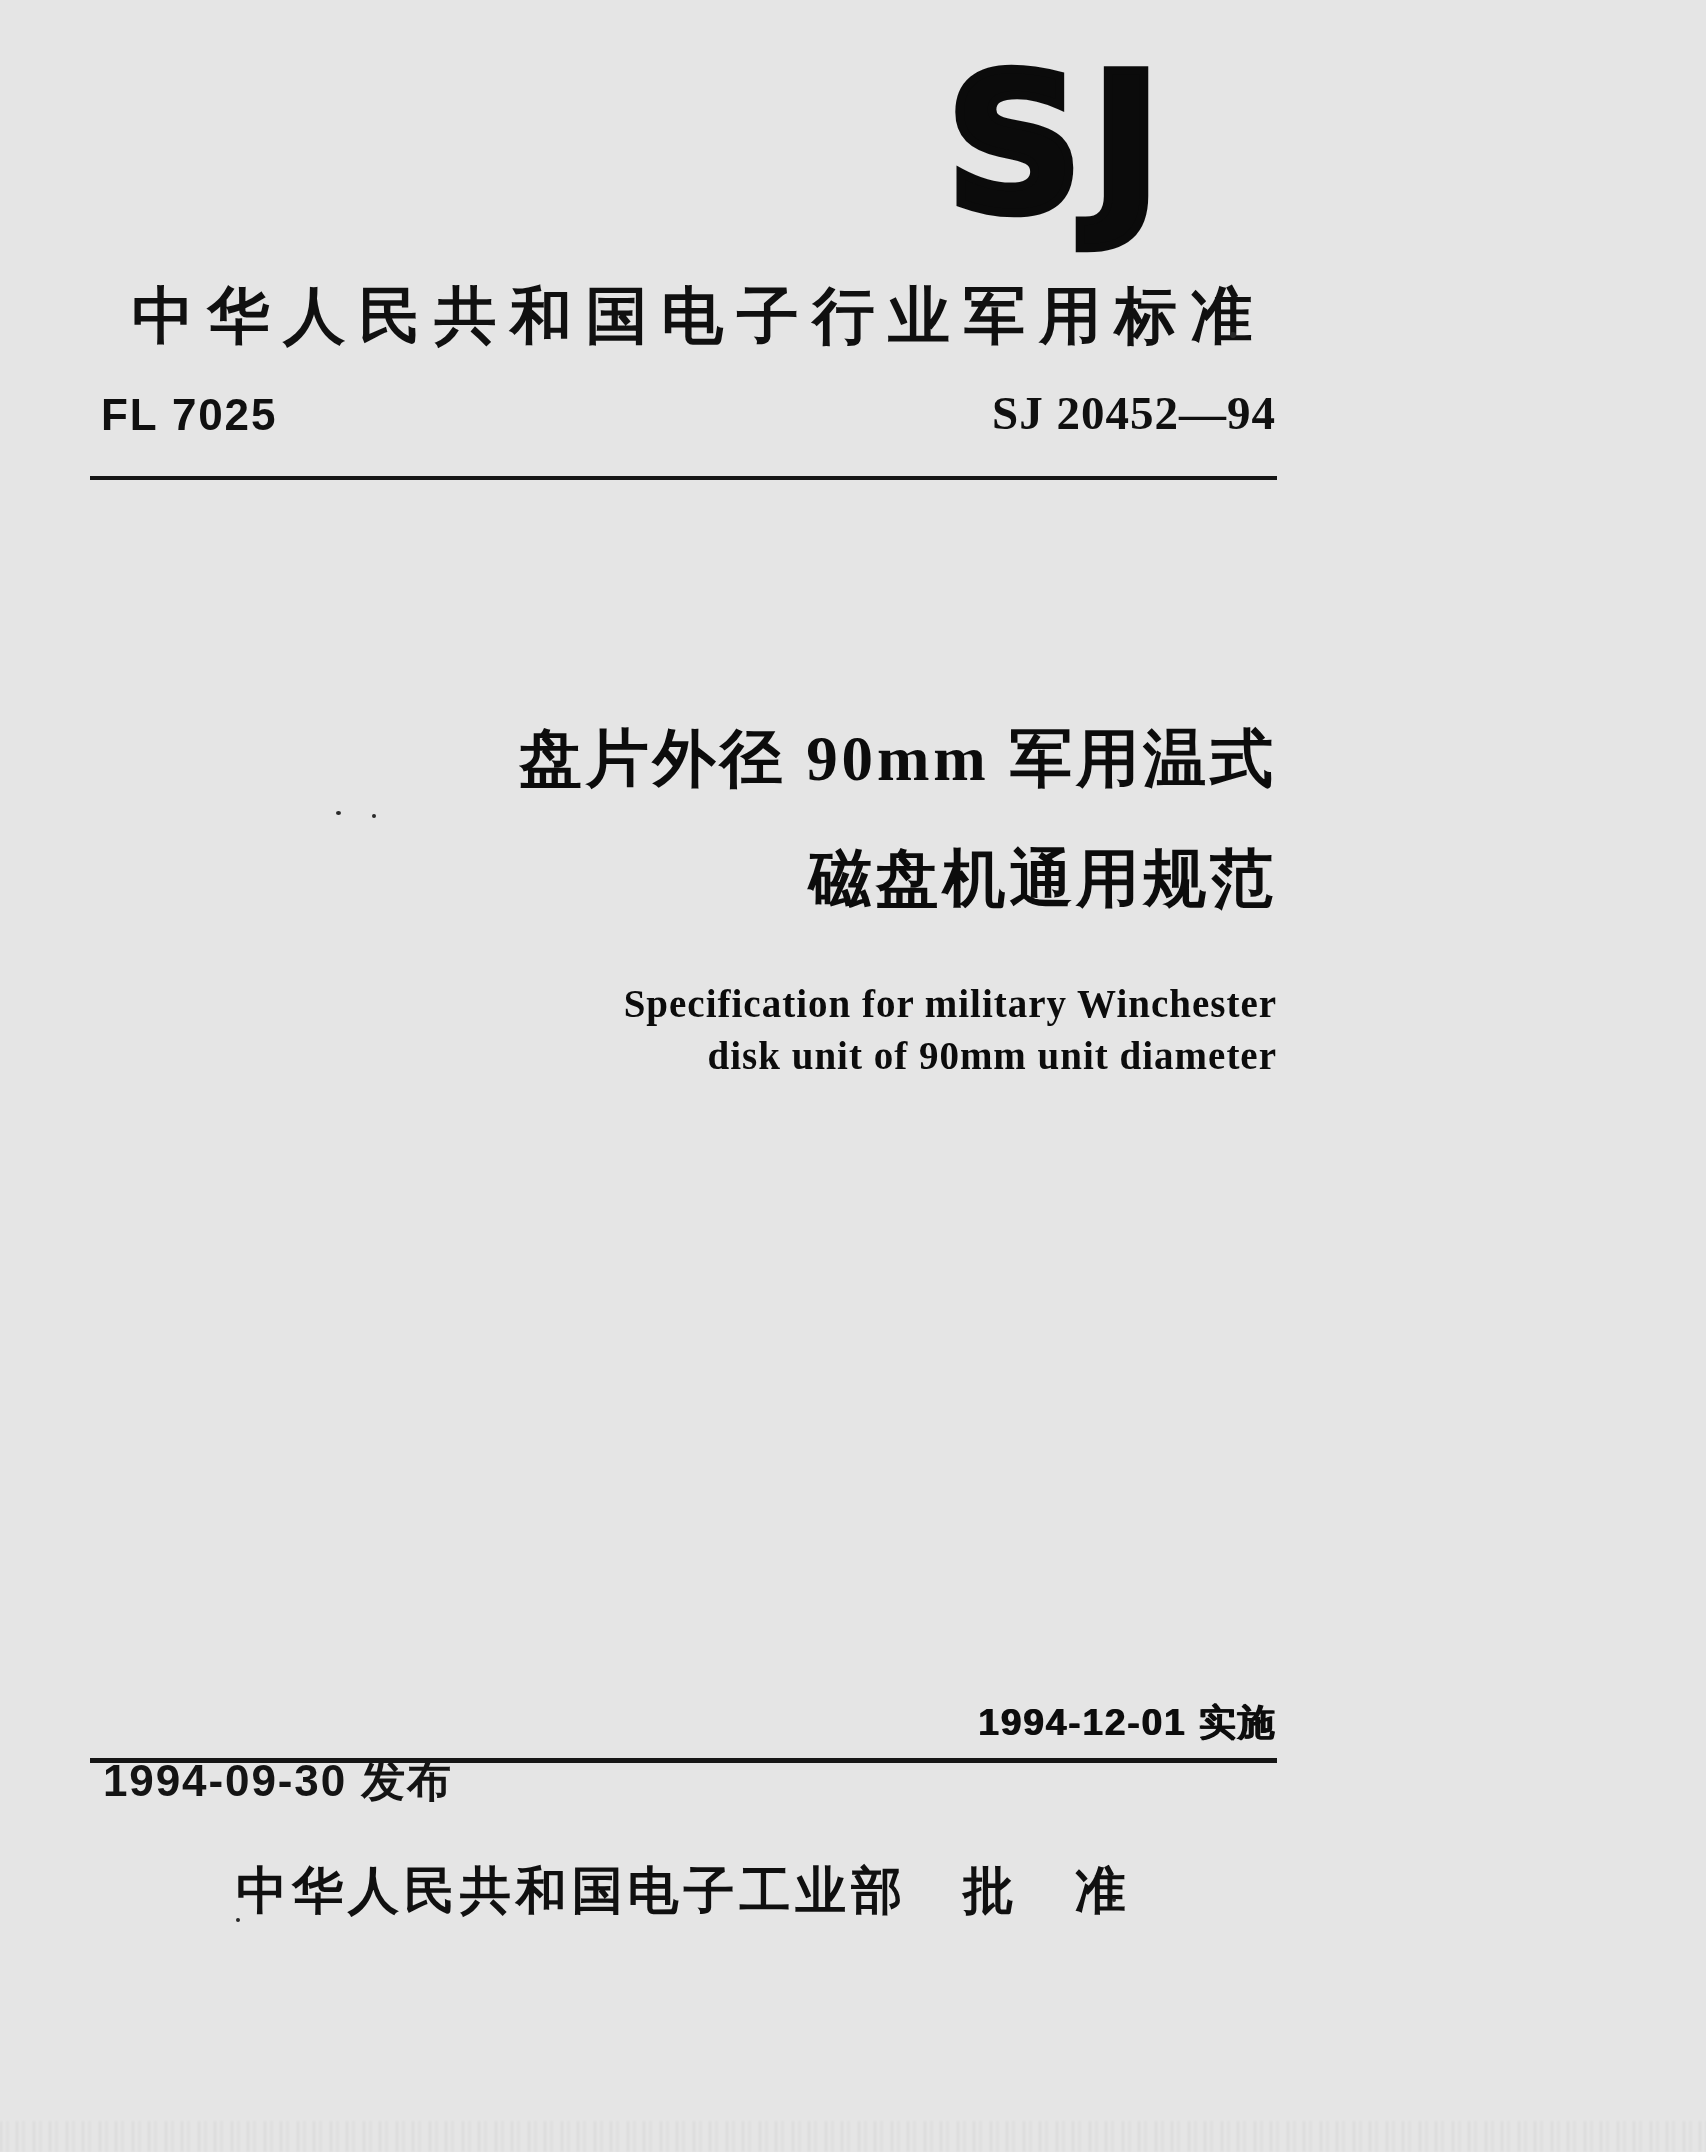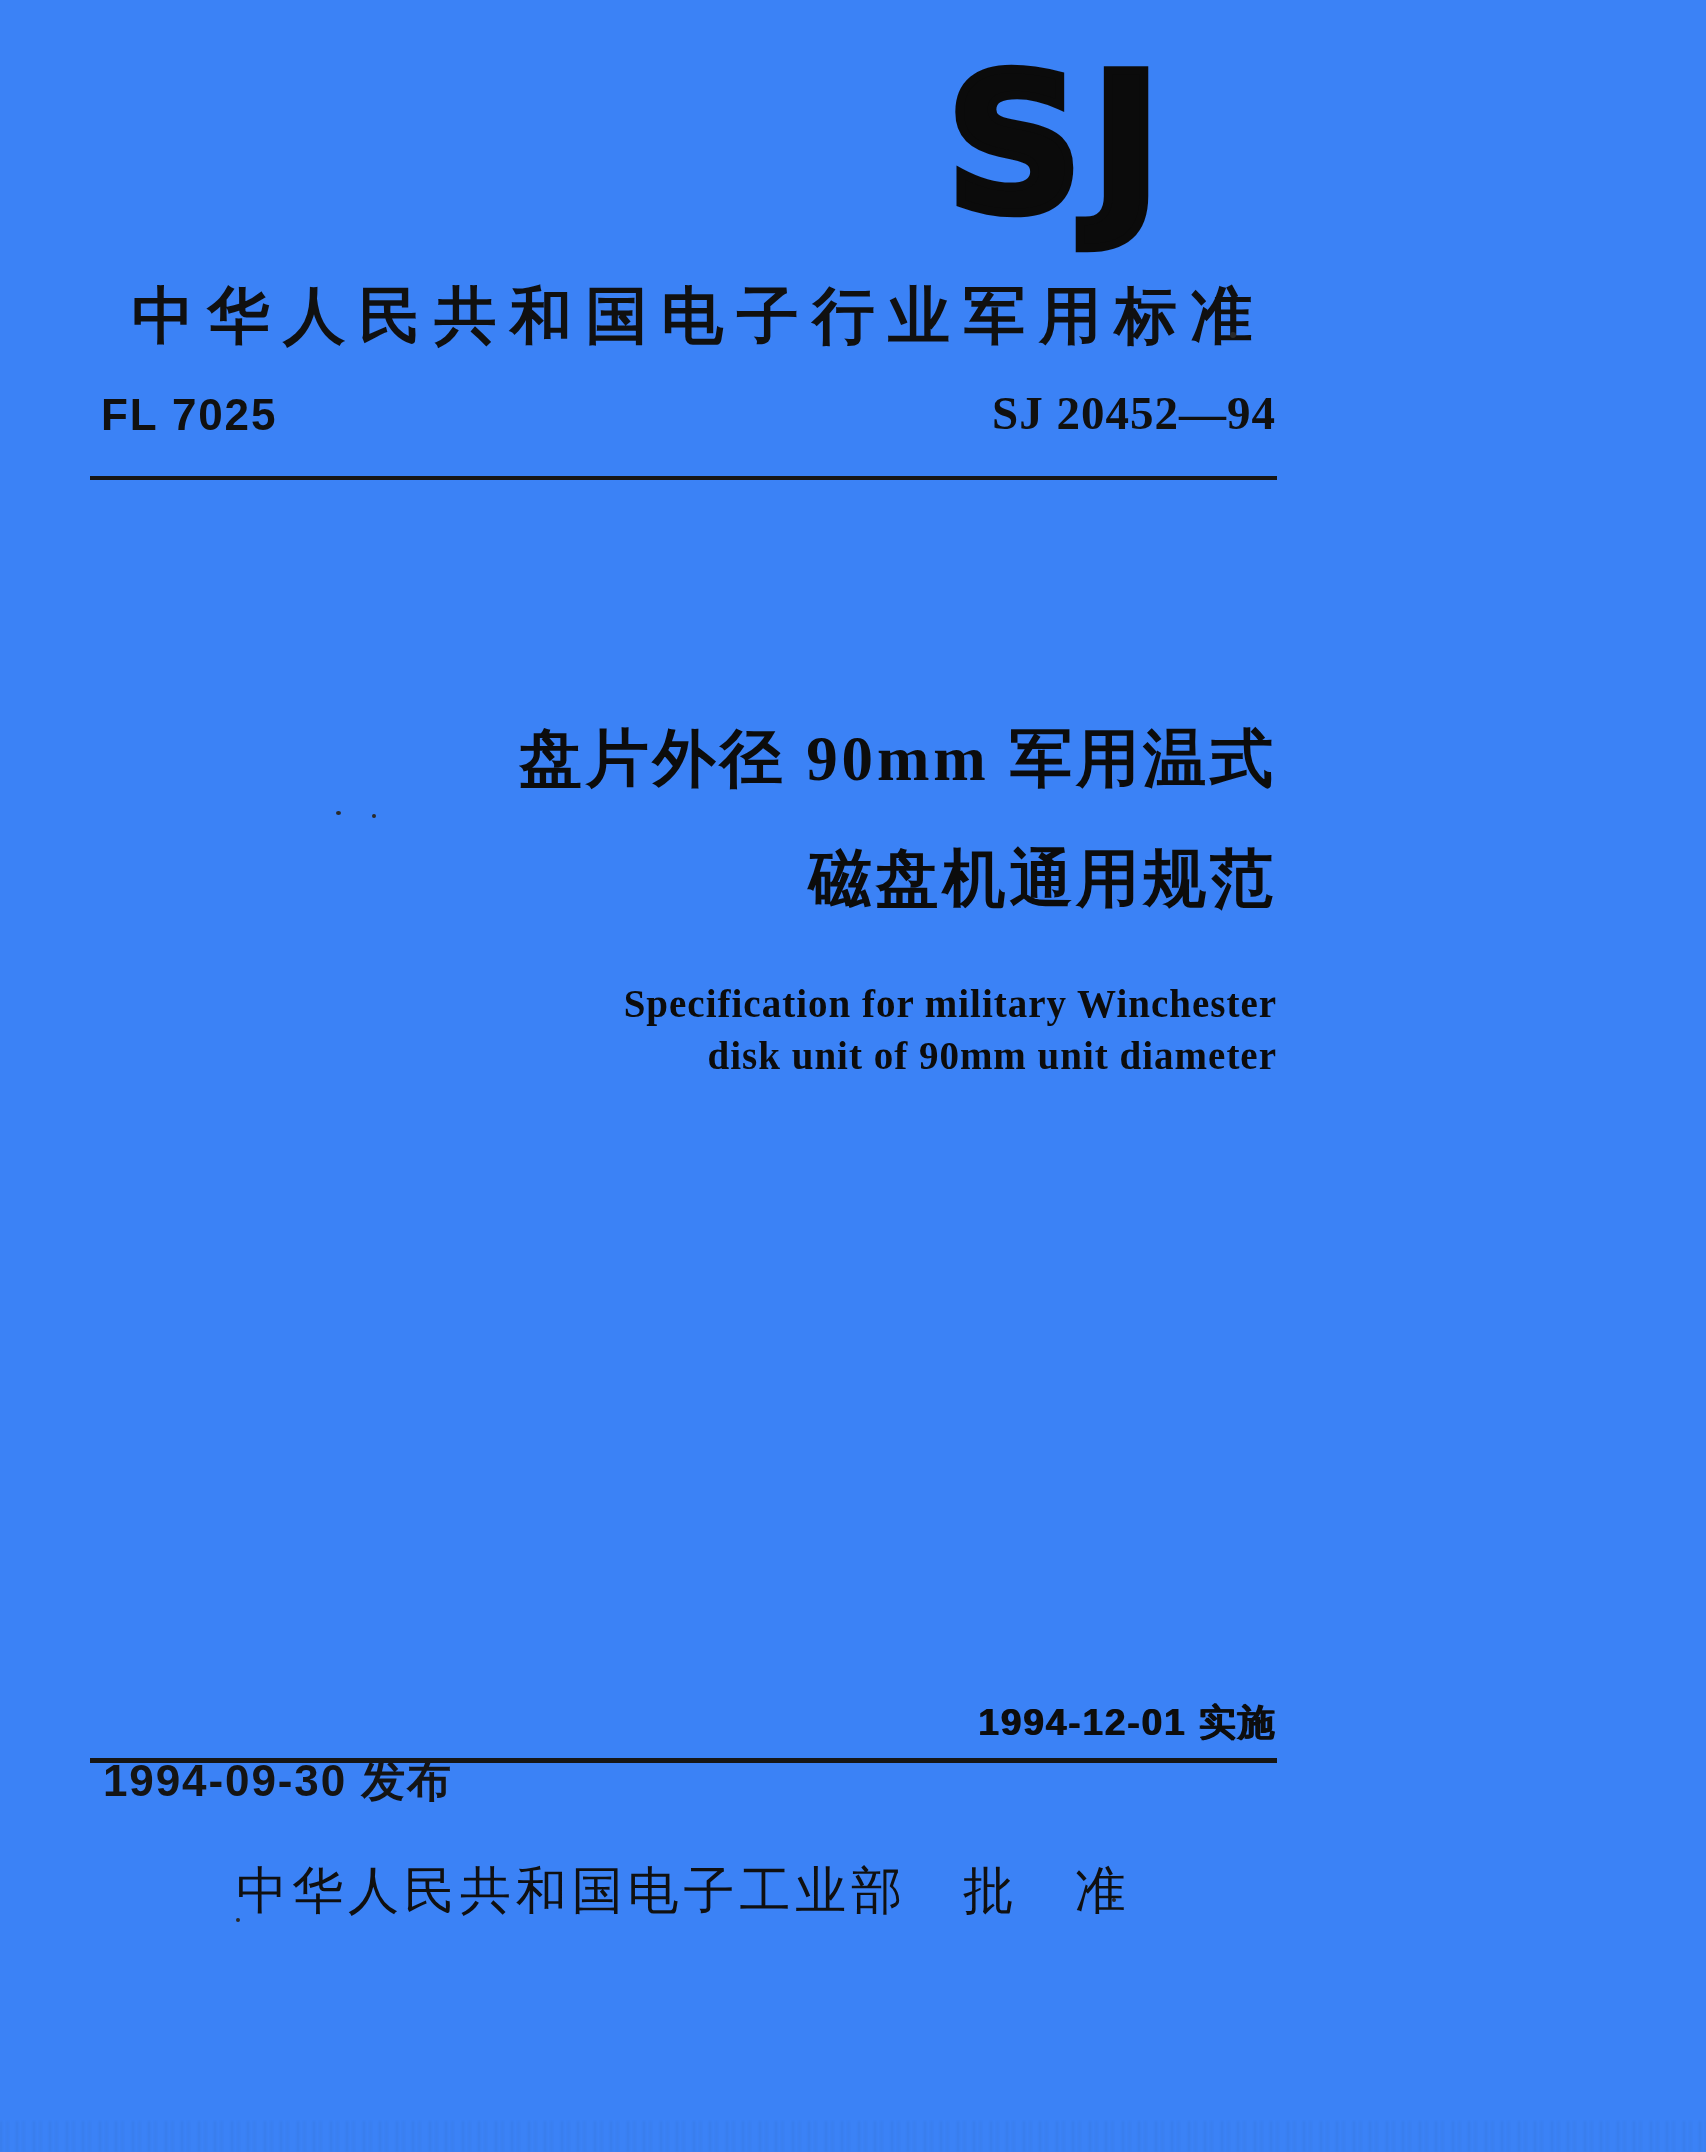--- a/index.html
+++ b/index.html
@@ -4,21 +4,21 @@
 <style>
   html, body {
     margin: 0;
     padding: 0;
     background: #ffffff;
   }
   .page {
     position: relative;
     width: 1707px;
     height: 2152px;
-    background: #3b82f6;
+    background: #e5e5e5;
     overflow: hidden;
     color: #0d0d0d;
     font-family: "Liberation Sans", sans-serif;
   }
 
   
   .sj-logo {
     position: absolute;
     left: 946px;
     top: 50px;
@@ -124,21 +124,21 @@
     text-shadow: 1.2px 0 0 currentColor;
     white-space: nowrap;
   }
   .approval-line {
     position: absolute;
     left: 90px;
     top: 1857px;
     width: 1187px;
     text-align: center;
     font-size: 51px;
-    font-weight: normal;
+    font-weight: bold;
     letter-spacing: 4.9px;
     color: #101010;
     white-space: nowrap;
   }
 
   
   .speck {
     position: absolute;
     background: #2a2a2a;
     border-radius: 50%;

